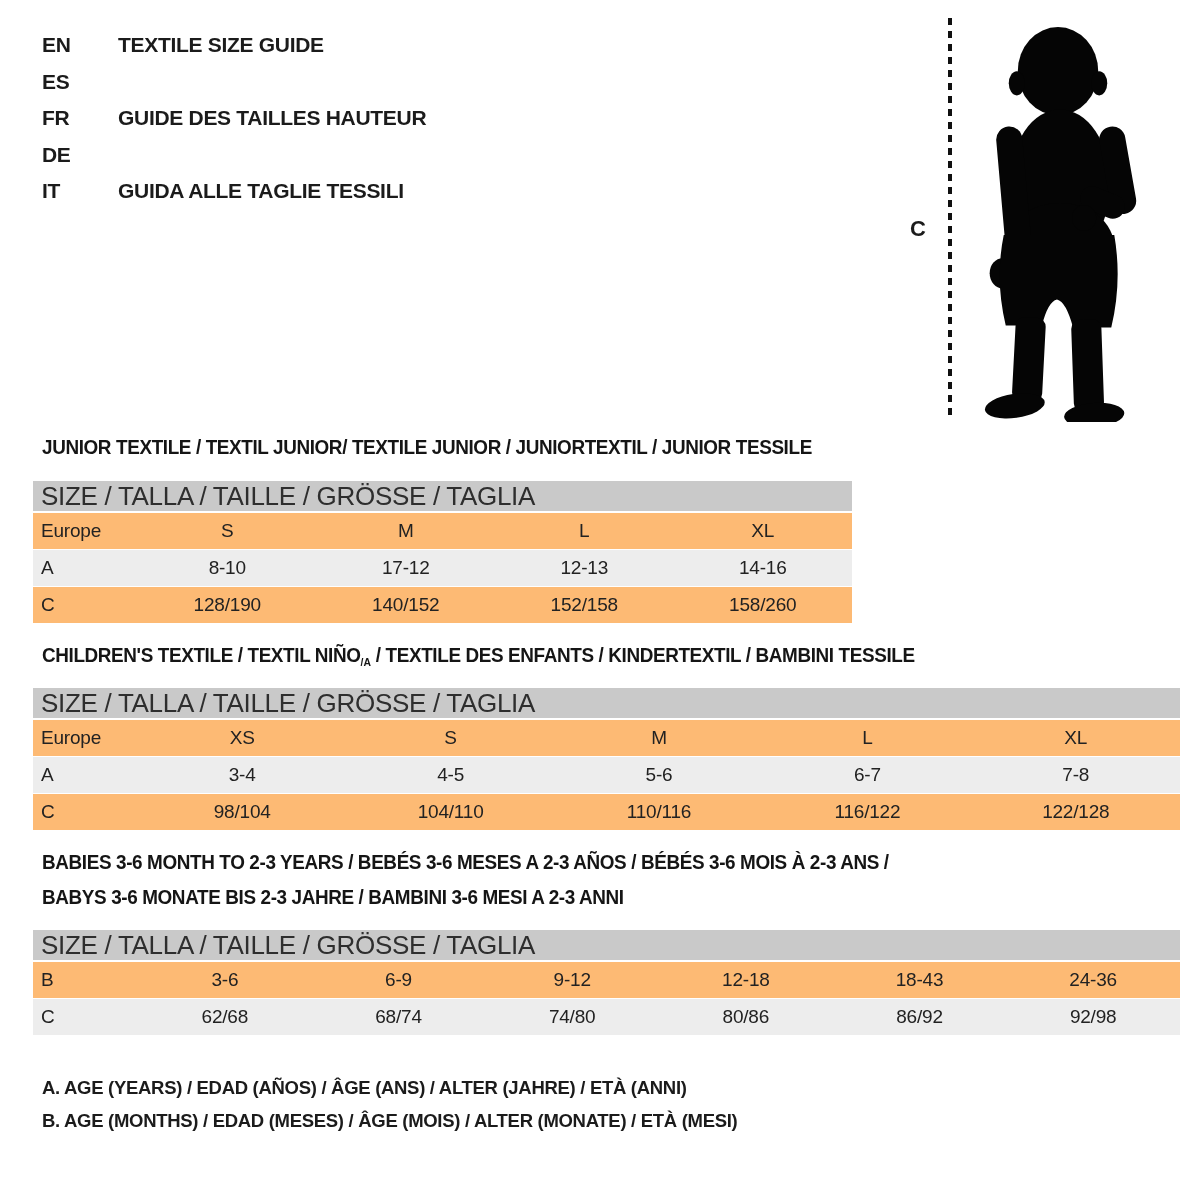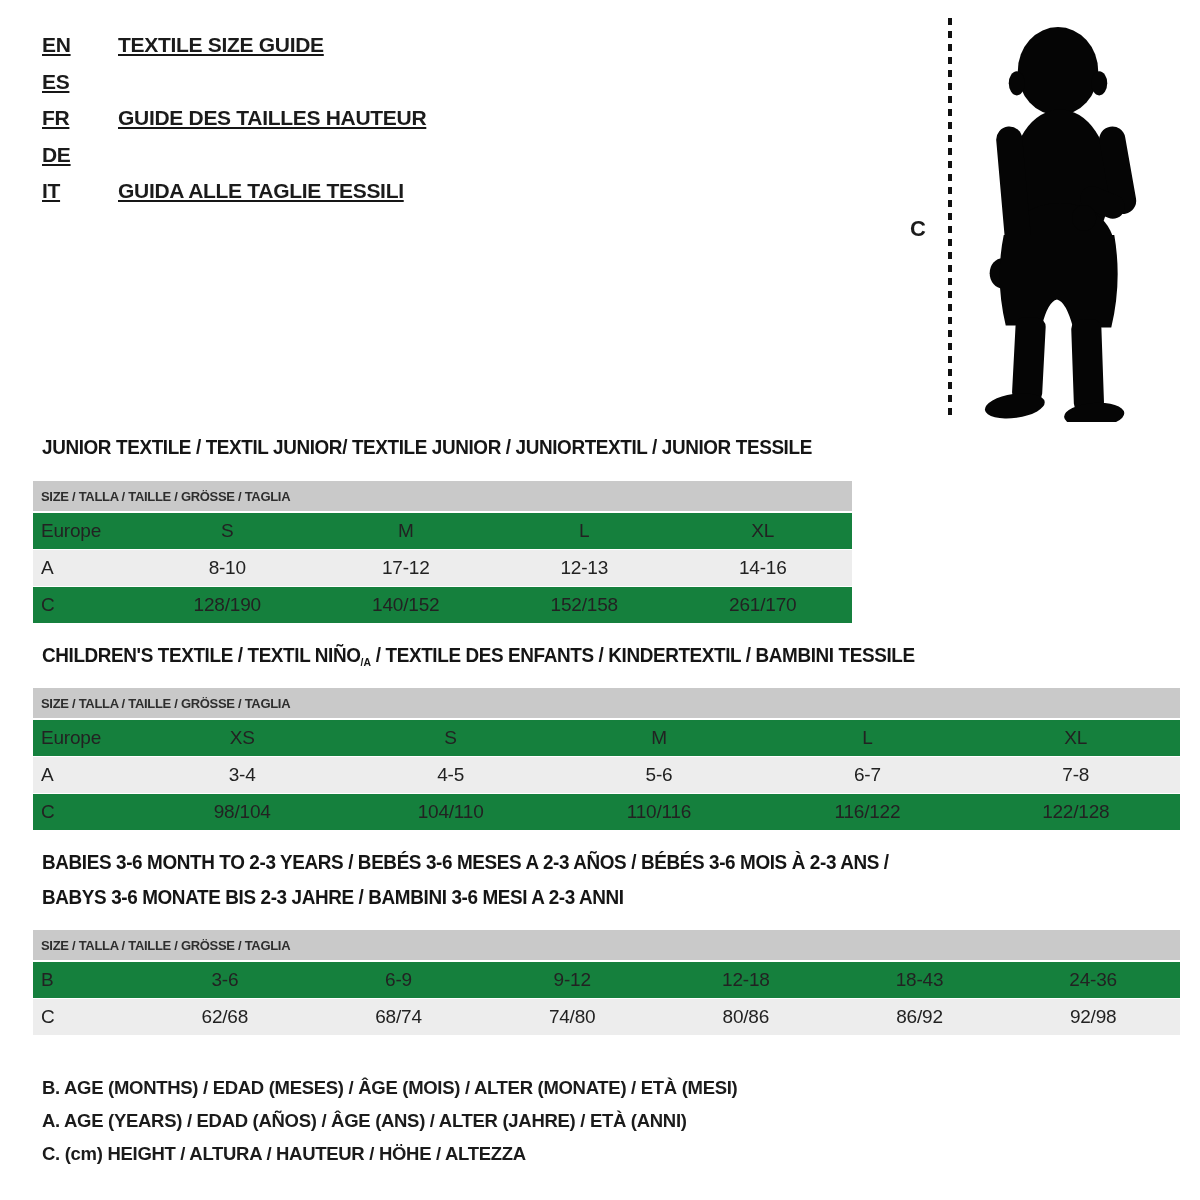--- a/index.html
+++ b/index.html
@@ -9,21 +9,21 @@
     width: 1200px;
     height: 1200px;
     background: #ffffff;
     font-family: "Liberation Sans", sans-serif;
     color: #161616;
     overflow: hidden;
   }
 
   
   .lang-block { position: absolute; left: 42px; top: 27px; }
-  .lang-row { display: flex; line-height: 36.5px; text-decoration: underline; }
+  .lang-row { display: flex; line-height: 36.5px; }
   .lang-code, .lang-label {
     font-weight: bold; font-size: 21px; letter-spacing: -0.3px;
     white-space: nowrap; color: #1b1b1b;
   }
   .lang-code { width: 76px; }
 
   
   .figure-block { position: absolute; left: 900px; top: 14px; width: 265px; height: 415px; }
   .dash-line {
     position: absolute; left: 48px; top: 4px; width: 4px; height: 400px;
@@ -43,27 +43,27 @@
     transform: scaleX(0.97); transform-origin: left;
   }
   .sec-title .sub { font-size: 0.55em; vertical-align: -4px; letter-spacing: 0; }
   .title-line2 { display: block; margin-top: 12px; }
 
   
   .size-table { position: absolute; left: 33px; }
   .thead {
     height: 30px; display: flex; align-items: center;
     background: #c9c9c9; color: #2e2e2e;
-    font-weight: bold; font-size: 13px; letter-spacing: -0.3px;
+    font-weight: normal; font-size: 26px; letter-spacing: -0.3px;
     padding-left: 8px; margin-bottom: 2px;
   }
   .trow {
     display: grid; height: 36px; align-items: center;
     font-size: 19px; letter-spacing: -0.2px; color: #222222;
-    background: #15803d; margin-bottom: 1px;
+    background: #fdba74; margin-bottom: 1px;
   }
   .cols-4 .trow { grid-template-columns: 105px repeat(4, 1fr); }
   .cols-5 .trow { grid-template-columns: 105px repeat(5, 1fr); }
   .cols-6 .trow { grid-template-columns: 105px repeat(6, 1fr); }
   .trow.shaded { background: #ededed; }
   .cell.label { padding-left: 8px; text-align: left; }
   .cell.val { text-align: center; }
 
   .t-junior   { top: 481px; width: 819px; }
   .t-children { top: 688px; width: 1147px; }
@@ -153,21 +153,21 @@
       <span class="cell val">8-10</span>
       <span class="cell val">17-12</span>
       <span class="cell val">12-13</span>
       <span class="cell val">14-16</span>
     </div>
     <div class="trow">
       <span class="cell label">C</span>
       <span class="cell val">128/190</span>
       <span class="cell val">140/152</span>
       <span class="cell val">152/158</span>
-      <span class="cell val">261/170</span>
+      <span class="cell val">158/260</span>
     </div>
   </div>
 
   <h2 class="sec-title title-children"><span>CHILDREN'S TEXTILE / TEXTIL NIÑO</span><span class="sub">/A</span><span> / TEXTILE DES ENFANTS / KINDERTEXTIL / BAMBINI TESSILE</span></h2>
 
   <div class="size-table t-children cols-5">
     <div class="thead">SIZE / TALLA / TAILLE / GRÖSSE / TAGLIA</div>
     <div class="trow">
       <span class="cell label">Europe</span>
       <span class="cell val">XS</span>
@@ -212,18 +212,17 @@
       <span class="cell val">62/68</span>
       <span class="cell val">68/74</span>
       <span class="cell val">74/80</span>
       <span class="cell val">80/86</span>
       <span class="cell val">86/92</span>
       <span class="cell val">92/98</span>
     </div>
   </div>
 
   <section class="legend">
+    <div class="legend-line">A. AGE (YEARS) / EDAD (AÑOS) / ÂGE (ANS) / ALTER (JAHRE) / ETÀ (ANNI)</div>
     <div class="legend-line">B. AGE (MONTHS) / EDAD (MESES) / ÂGE (MOIS) / ALTER (MONATE) / ETÀ (MESI)</div>
-    <div class="legend-line">A. AGE (YEARS) / EDAD (AÑOS) / ÂGE (ANS) / ALTER (JAHRE) / ETÀ (ANNI)</div>
-    <div class="legend-line">C. (cm) HEIGHT / ALTURA / HAUTEUR / HÖHE / ALTEZZA</div>
   </section>
 
 </div>
 
 </body></html>

